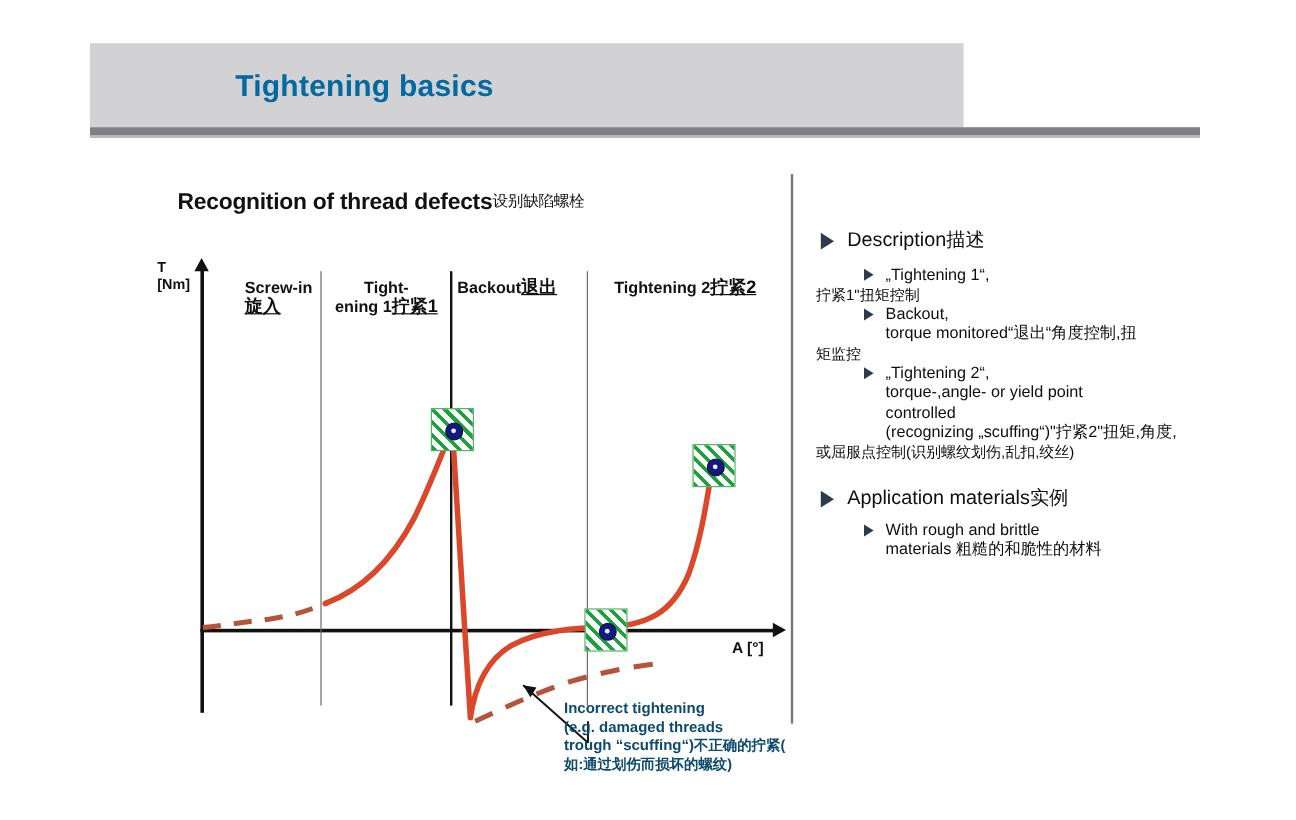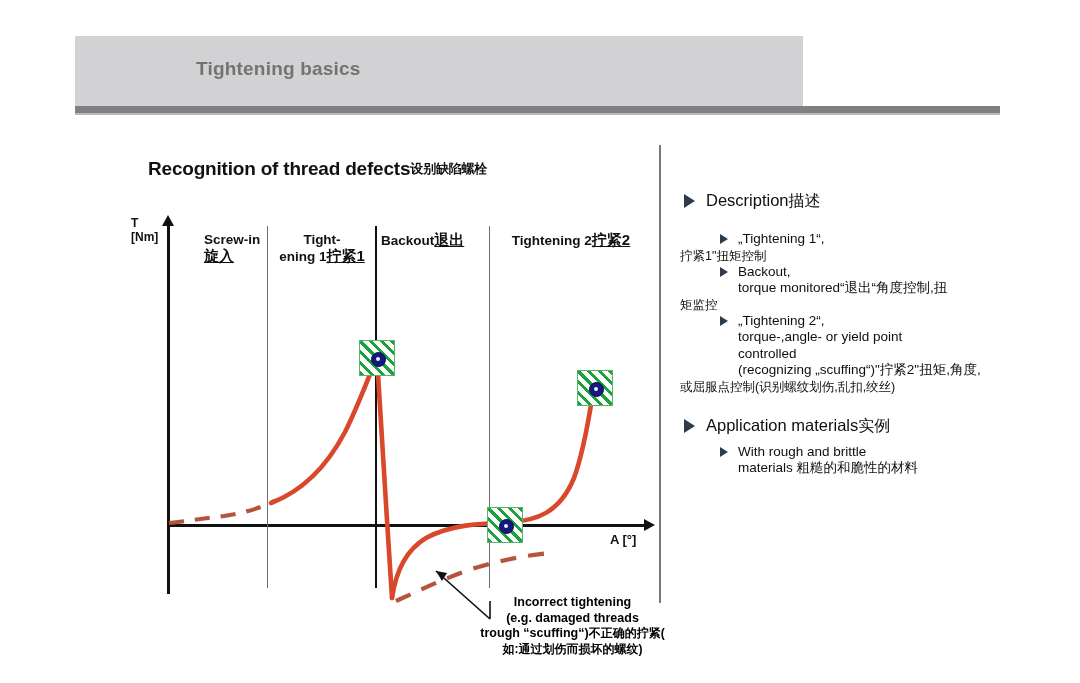--- a/index.html
+++ b/index.html
@@ -11,40 +11,40 @@
   }
   .slide{position:absolute;inset:0;}
 
   
   .hdr-block{
     position:absolute;left:75px;top:36px;width:728px;height:70px;
     background:#d2d2d4;
   }
   .hdr-title{
     position:absolute;left:196px;top:58px;
-    font-size:19px;font-weight:bold;color:#737373;letter-spacing:.2px;
+    font-size:25px;font-weight:bold;color:#0369a1;letter-spacing:.2px;
     white-space:nowrap;
   }
   .hdr-rule{
     position:absolute;left:75px;top:106px;width:925px;height:7px;
     background:#808084;
   }
   .hdr-rule-shadow{
     position:absolute;left:75px;top:113px;width:925px;height:2px;
     background:#b9b9bd;
   }
 
   
   .chart-panel{position:absolute;left:140px;top:140px;width:530px;height:470px;}
 
   .chart-title{
     position:absolute;left:8px;top:18px;white-space:nowrap;
     font-size:19px;font-weight:bold;color:#111111;letter-spacing:-.2px;
   }
-  .chart-title .cn{font-size:13px;font-weight:bold;vertical-align:2px;}
+  .chart-title .cn{font-size:13px;font-weight:normal;vertical-align:2px;}
 
   .plot{position:absolute;left:0px;top:80px;width:530px;height:380px;}
 
   
   .y-axis{position:absolute;left:27px;top:4px;width:2.5px;height:370px;background:#111;}
   .y-arrow{
     position:absolute;left:22px;top:-5px;width:0;height:0;
     border-left:6px solid transparent;border-right:6px solid transparent;
     border-bottom:11px solid #111;
   }
@@ -87,22 +87,22 @@
     border-radius:50%;background:#15197e;border:1px solid #0b0d4a;
     box-shadow:inset 0 0 0 3.5px #15197e;
   }
   .marker .dot::after{
     content:"";position:absolute;left:50%;top:50%;width:4px;height:4px;
     margin:-2px 0 0 -2px;border-radius:50%;background:#e9eefb;
   }
 
   
   .annot{
-    position:absolute;left:330px;top:375px;width:205px;
-    font-size:12.5px;font-weight:bold;color:#000000;line-height:15.5px;text-align:center;
+    position:absolute;left:330px;top:363px;width:205px;
+    font-size:12.5px;font-weight:bold;color:#0c4a6e;line-height:15.5px;text-align:left;
   }
   .annot .cn{font-size:12px;}
 
   
   .vsep{position:absolute;left:659px;top:145px;width:1.6px;height:458px;background:#777;}
 
   
   .bullets{position:absolute;left:680px;top:190px;width:345px;}
   .tri{
     position:absolute;width:0;height:0;
@@ -208,21 +208,21 @@
         <div class="cn">如:通过划伤而损坏的螺纹)</div>
       </div>
 
     </div>
   </div>
 
   <div class="vsep"></div>
 
   <div class="bullets">
 
-    <div class="l1" style="margin-bottom:20px;">
+    <div class="l1" style="margin-bottom:10px;">
       <span class="tri"></span>
       <span>Description</span><span class="cn">描述</span>
     </div>
 
     <div class="l2">
       <span class="tri sm"></span>
       <div>„Tightening 1“,</div>
     </div>
     <span class="cnrun ind0">拧紧1"扭矩控制</span>
 

